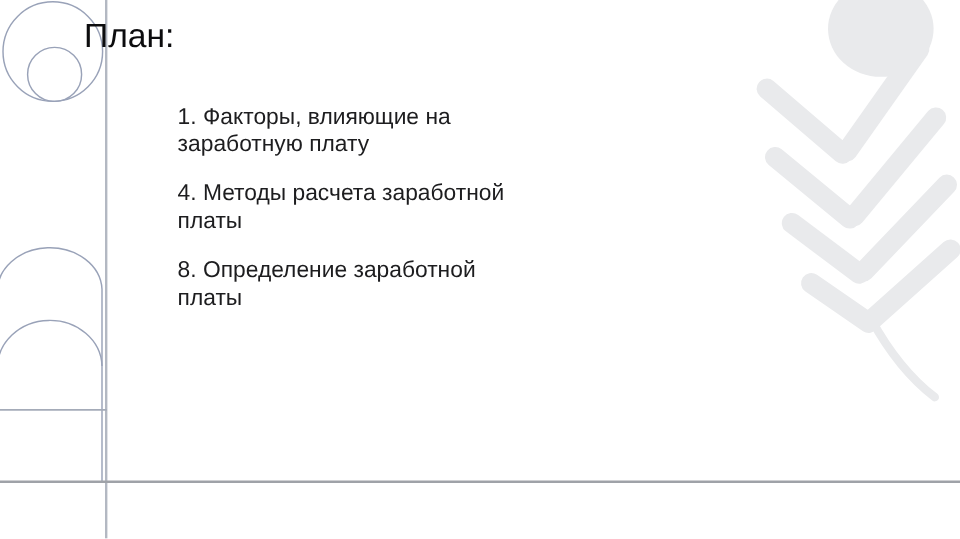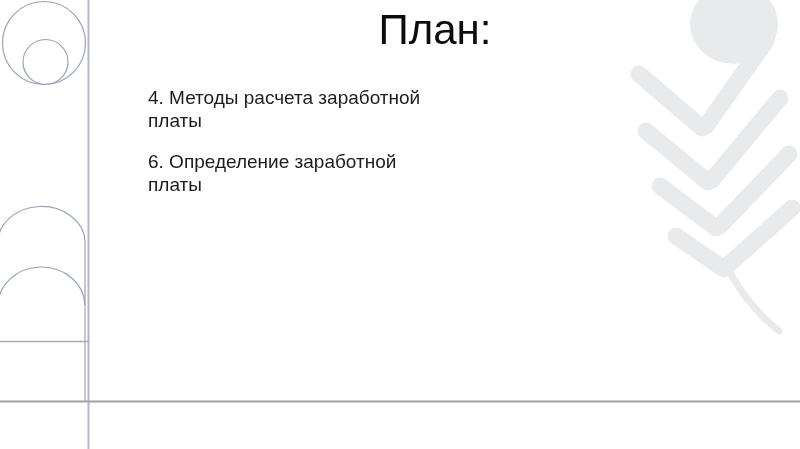--- a/index.html
+++ b/index.html
@@ -13,22 +13,22 @@
   .decor-svg{
     position:absolute;left:0;top:0;width:800px;height:449px;
     pointer-events:none;
   }
   .watermark-svg{
     position:absolute;right:-14px;top:-14px;width:230px;height:360px;
     pointer-events:none;
   }
   .slide-title{
     position:absolute;left:70px;right:0;top:5px;
-    text-align:center;
-    font-size:42px;line-height:50px;
+    text-align:left;
+    font-size:28px;line-height:50px;
     color:#0c0c0e;
     font-weight:400;
   }
   .plan-list{
     position:absolute;left:148px;top:86px;width:340px;
   }
   .plan-list p{
     margin:0 0 18px 0;
     font-size:19px;line-height:23px;
     color:#1d1d1f;
@@ -67,19 +67,21 @@
     <line x1="88.5" y1="0" x2="88.5" y2="449" stroke-width="2" stroke="#b3b8c2"></line>
 
     <line x1="0" y1="341.5" x2="89" y2="341.5" stroke-width="1.5" stroke="#a4abb8"></line>
 
     <line x1="0" y1="401.5" x2="800" y2="401.5" stroke-width="2" stroke="#9fa2a8"></line>
   </svg>
 
   <div class="slide-title">План:</div>
 
   <div class="plan-list">
+    <p>1. Факторы, влияющие на
+заработную плату</p>
     <p>4. Методы расчета заработной
 платы</p>
-    <p>6. Определение заработной
+    <p>8. Определение заработной
 платы</p>
   </div>
 
 </div>
 
 </body></html>

